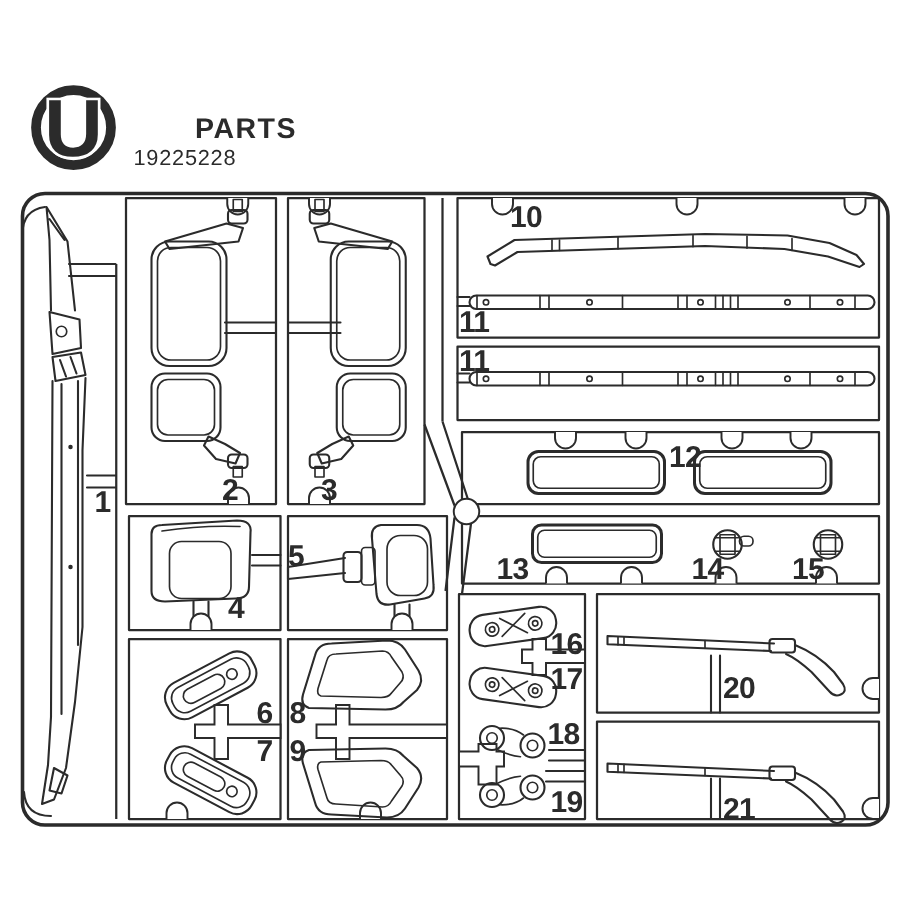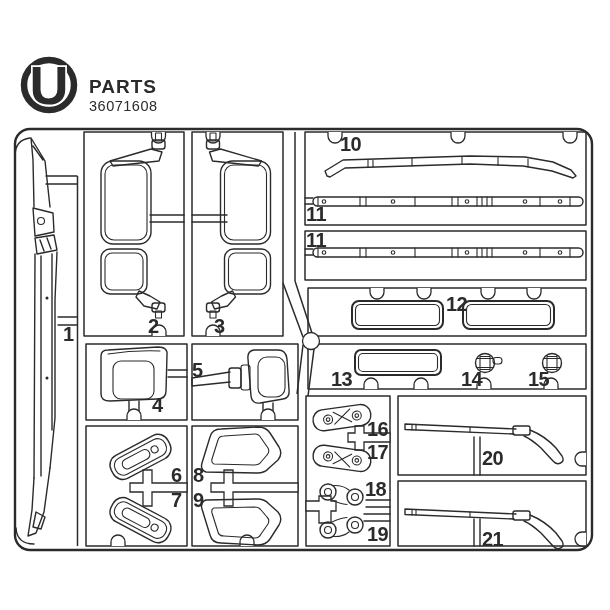--- a/index.html
+++ b/index.html
@@ -1,20 +1,20 @@
 <!DOCTYPE html>
 <html><head>
 <meta charset="utf-8">
 <style>
   html,body{margin:0;padding:0;background:#fff;}
   .page{position:relative;width:610px;height:610px;background:#fff;overflow:hidden;
         font-family:"Liberation Sans",sans-serif;color:#2b2b2b;}
   .hdr{position:absolute;left:20px;top:55px;display:flex;align-items:flex-start;}
   .hdr-text{margin-left:9px;margin-top:22px;}
-  .hdr-title{font-size:19px;font-weight:800;letter-spacing:1px;line-height:1.0;}
+  .hdr-title{font-size:19px;font-weight:800;letter-spacing:1px;line-height:1.0;margin-left:41px;}
   .hdr-num{font-size:14.5px;font-weight:400;letter-spacing:.5px;margin-top:2px;}
   svg text.lbl{font-family:"Liberation Sans",sans-serif;font-size:20px;font-weight:700;fill:#2b2b2b;letter-spacing:-0.5px;}
   .ln{stroke:#2b2b2b;fill:none;stroke-width:1.4;stroke-linecap:round;stroke-linejoin:round;}
   .bx{stroke:#2b2b2b;fill:none;stroke-width:1.5;stroke-linejoin:round;}
   .bd{stroke:#2b2b2b;fill:none;stroke-width:2.4;}
   .nt{stroke:#2b2b2b;fill:#fff;stroke-width:1.3;}
   .t2{stroke-width:2;}
   .thin{stroke-width:1.1;}
   .dot{fill:#2b2b2b;stroke:none;}
 </style>
@@ -24,21 +24,21 @@
 <div class="page">
 
   
   <div class="hdr">
     <svg width="60" height="62">
       <circle cx="29" cy="30" r="25" fill="#fff" stroke="#2b2b2b" stroke-width="6.5"></circle>
       <text x="29" y="49" text-anchor="middle" font-size="54" font-weight="800" fill="#2b2b2b" stroke="#ffffff" stroke-width="3.5" paint-order="stroke" font-family="Liberation Sans, sans-serif">U</text>
     </svg>
     <div class="hdr-text">
       <div class="hdr-title">PARTS</div>
-      <div class="hdr-num">36071608</div>
+      <div class="hdr-num">19225228</div>
     </div>
   </div>
 
   
   <svg width="610" height="610" viewBox="0 0 610 610">
 
     <defs>
 
       <g id="p2mirror">
         <rect x="155.5" y="133" width="6" height="8" class="ln thin"></rect>

